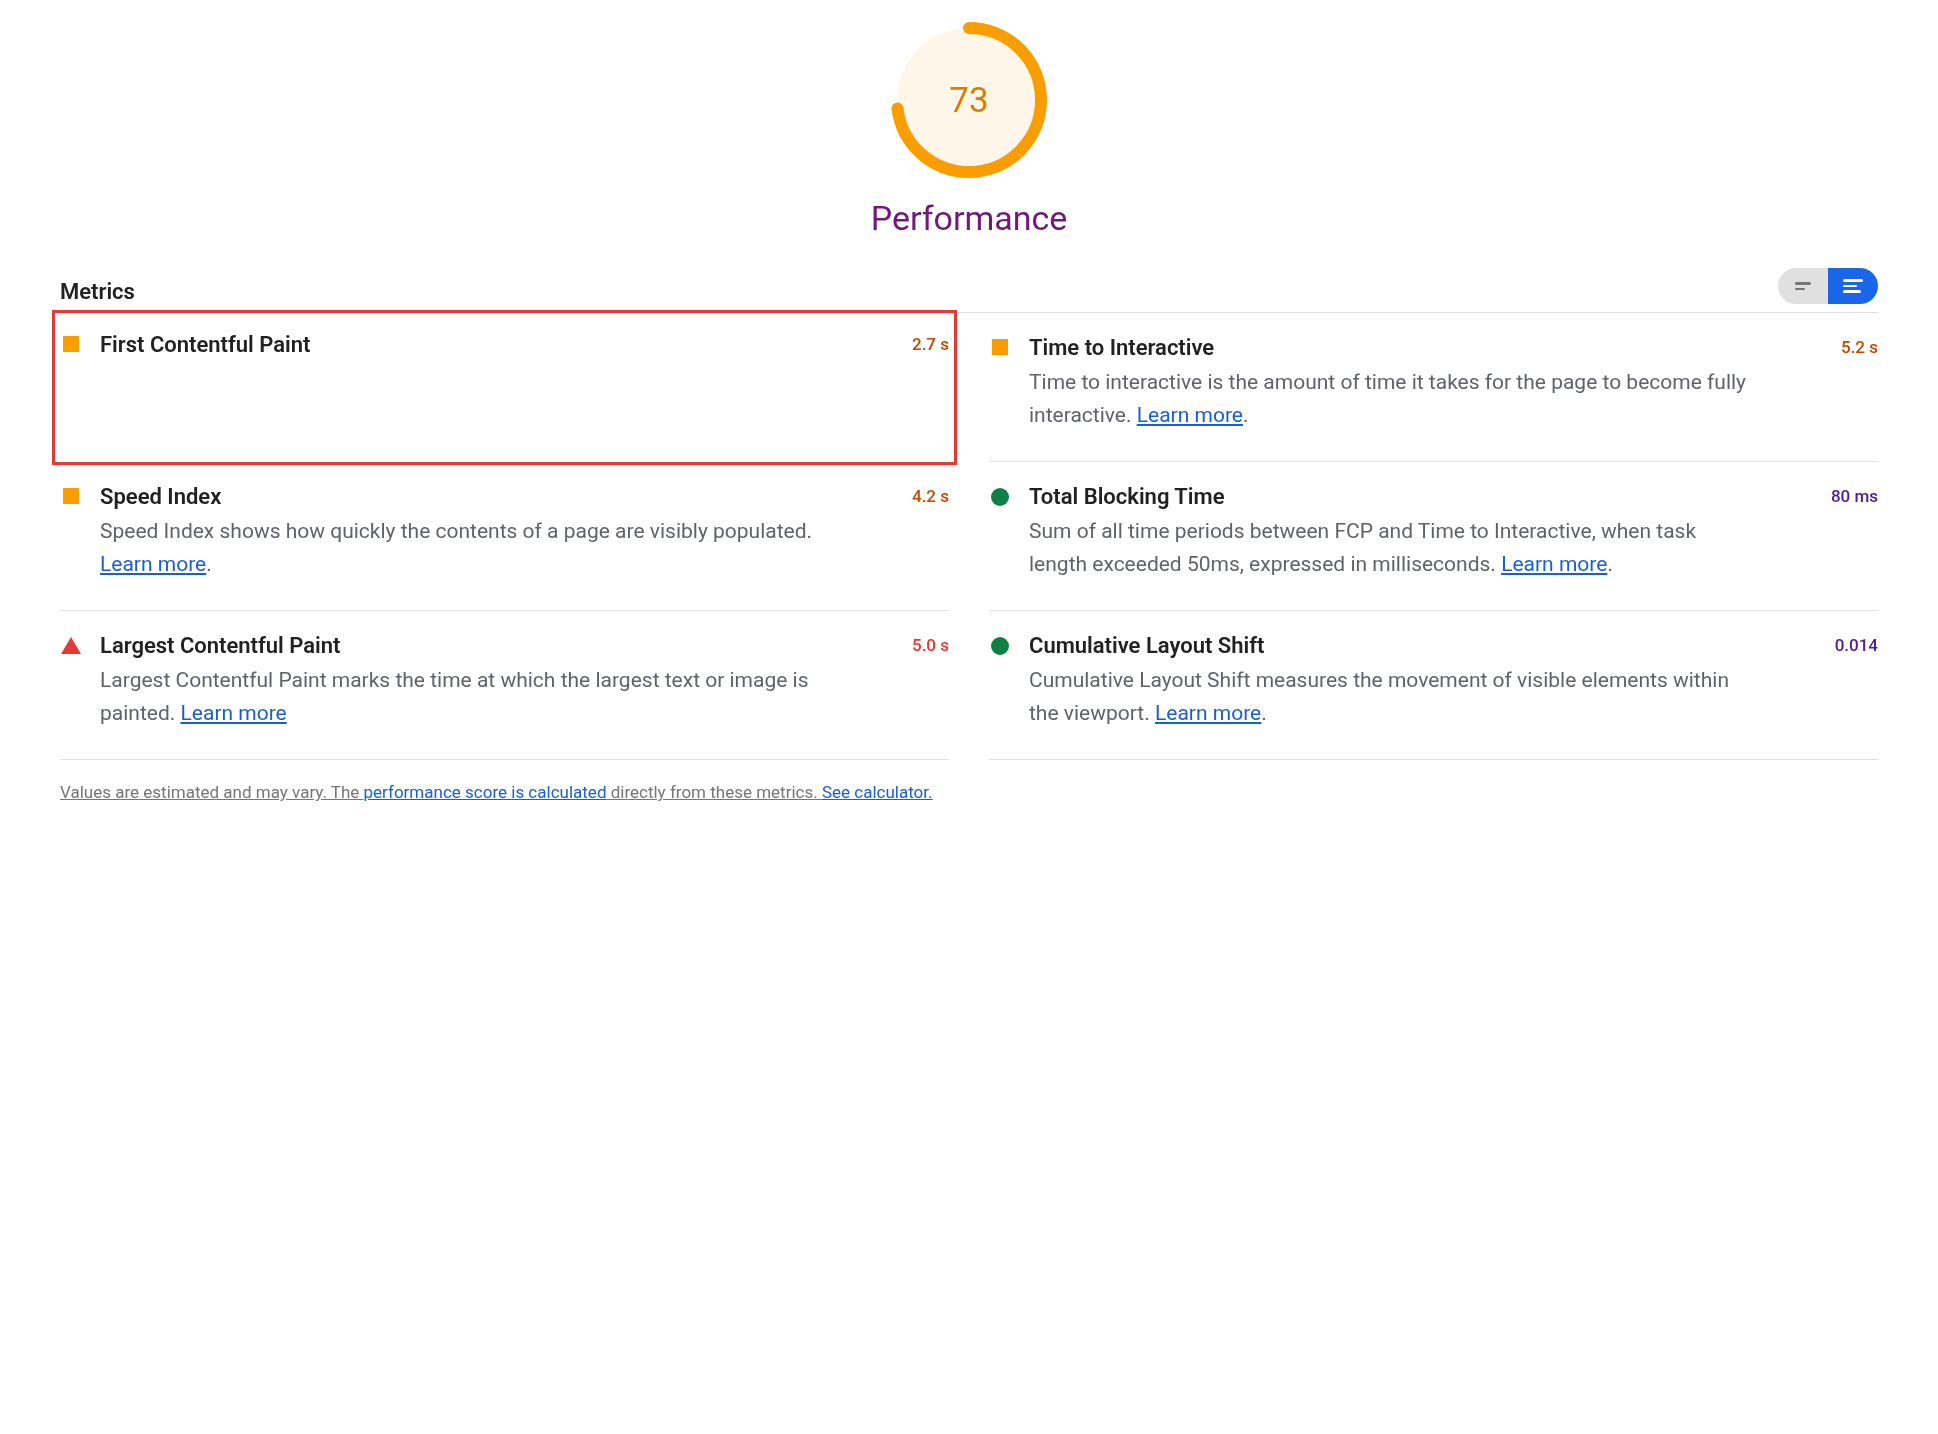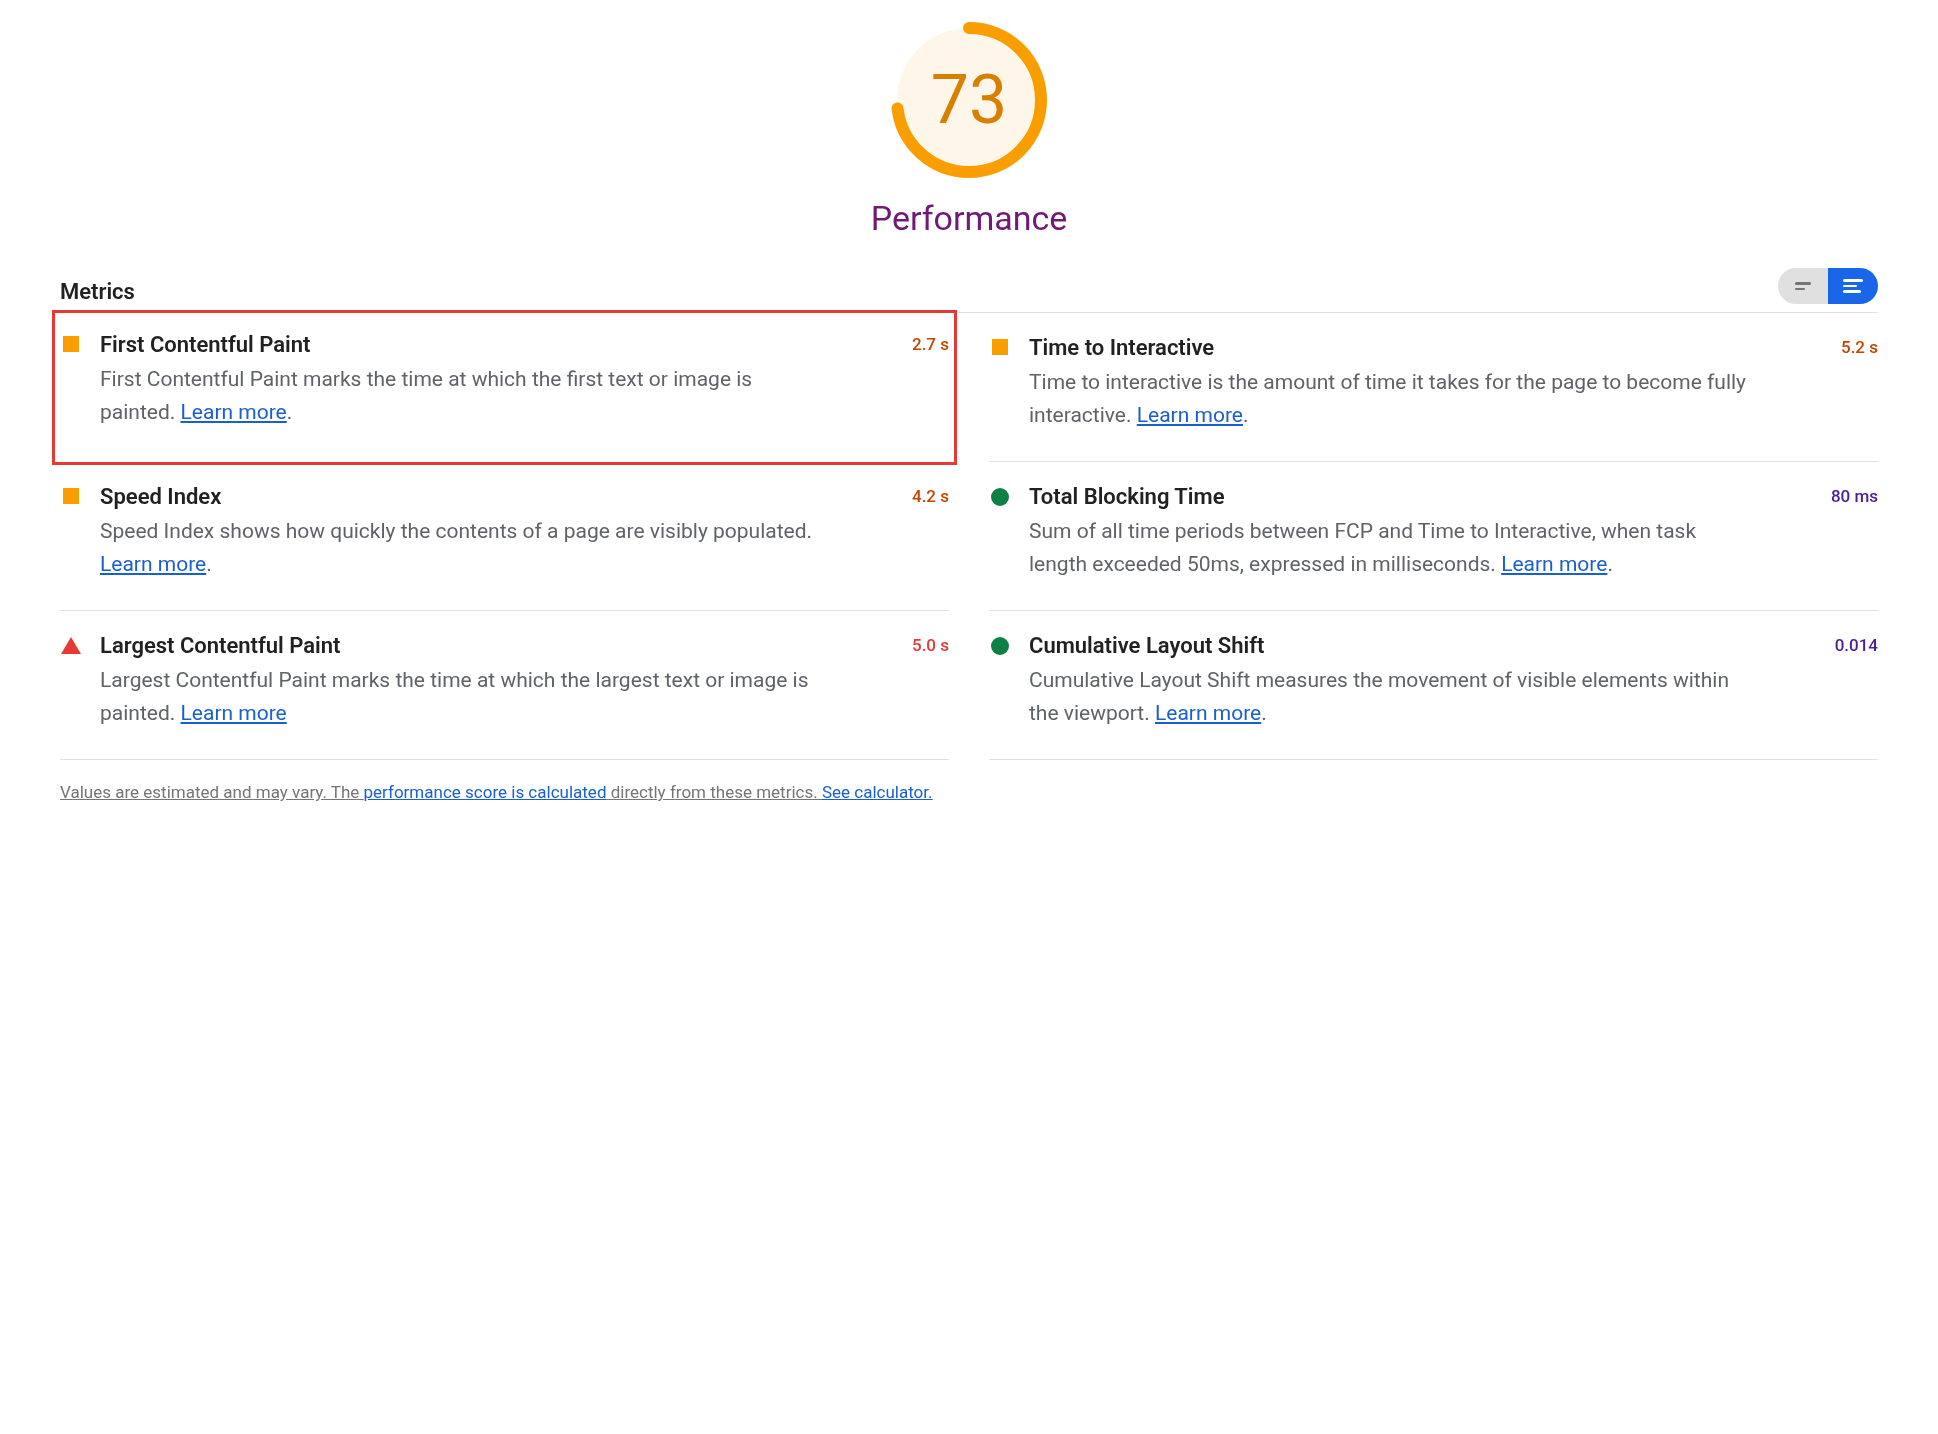--- a/index.html
+++ b/index.html
@@ -26,21 +26,21 @@
   .gauge-arc {
     fill: none;
     stroke: #FA9E00;
     stroke-width: 12;
     stroke-linecap: round;
   }
   .gauge-score {
     position: absolute;
     top: 50%; left: 50%;
     transform: translate(-50%, -50%);
-    font-size: 68px;
+    font-size: 35px;
     font-weight: 400;
     color: #D97F00;
   }
   .gauge-title {
     font-size: 34px;
     font-weight: 400;
     color: #701a75;
   }
   .metrics-header {
     display: flex;
@@ -171,21 +171,20 @@
   </div>
 </div>
 
 <div class="metrics-grid" id="metrics-grid">
     <div class="metric highlighted">
       <div class="metric-icon">
         <div class="square-orange"></div>
       </div>
       <div class="metric-body">
         <div class="metric-title">First Contentful Paint</div>
-        <div class="metric-desc"><span>First Contentful Paint marks the time at which the first text or image is painted. </span><a href="#" class="learn-link">Learn more</a><span>.</span></div>
       </div>
       <div class="metric-value val-orange">2.7 s</div>
     </div>
     <div class="metric">
       <div class="metric-icon">
         <div class="square-orange"></div>
       </div>
       <div class="metric-body">
         <div class="metric-title">Time to Interactive</div>
         <div class="metric-desc"><span>Time to interactive is the amount of time it takes for the page to become fully interactive. </span><a href="#" class="learn-link">Learn more</a><span>.</span></div>

